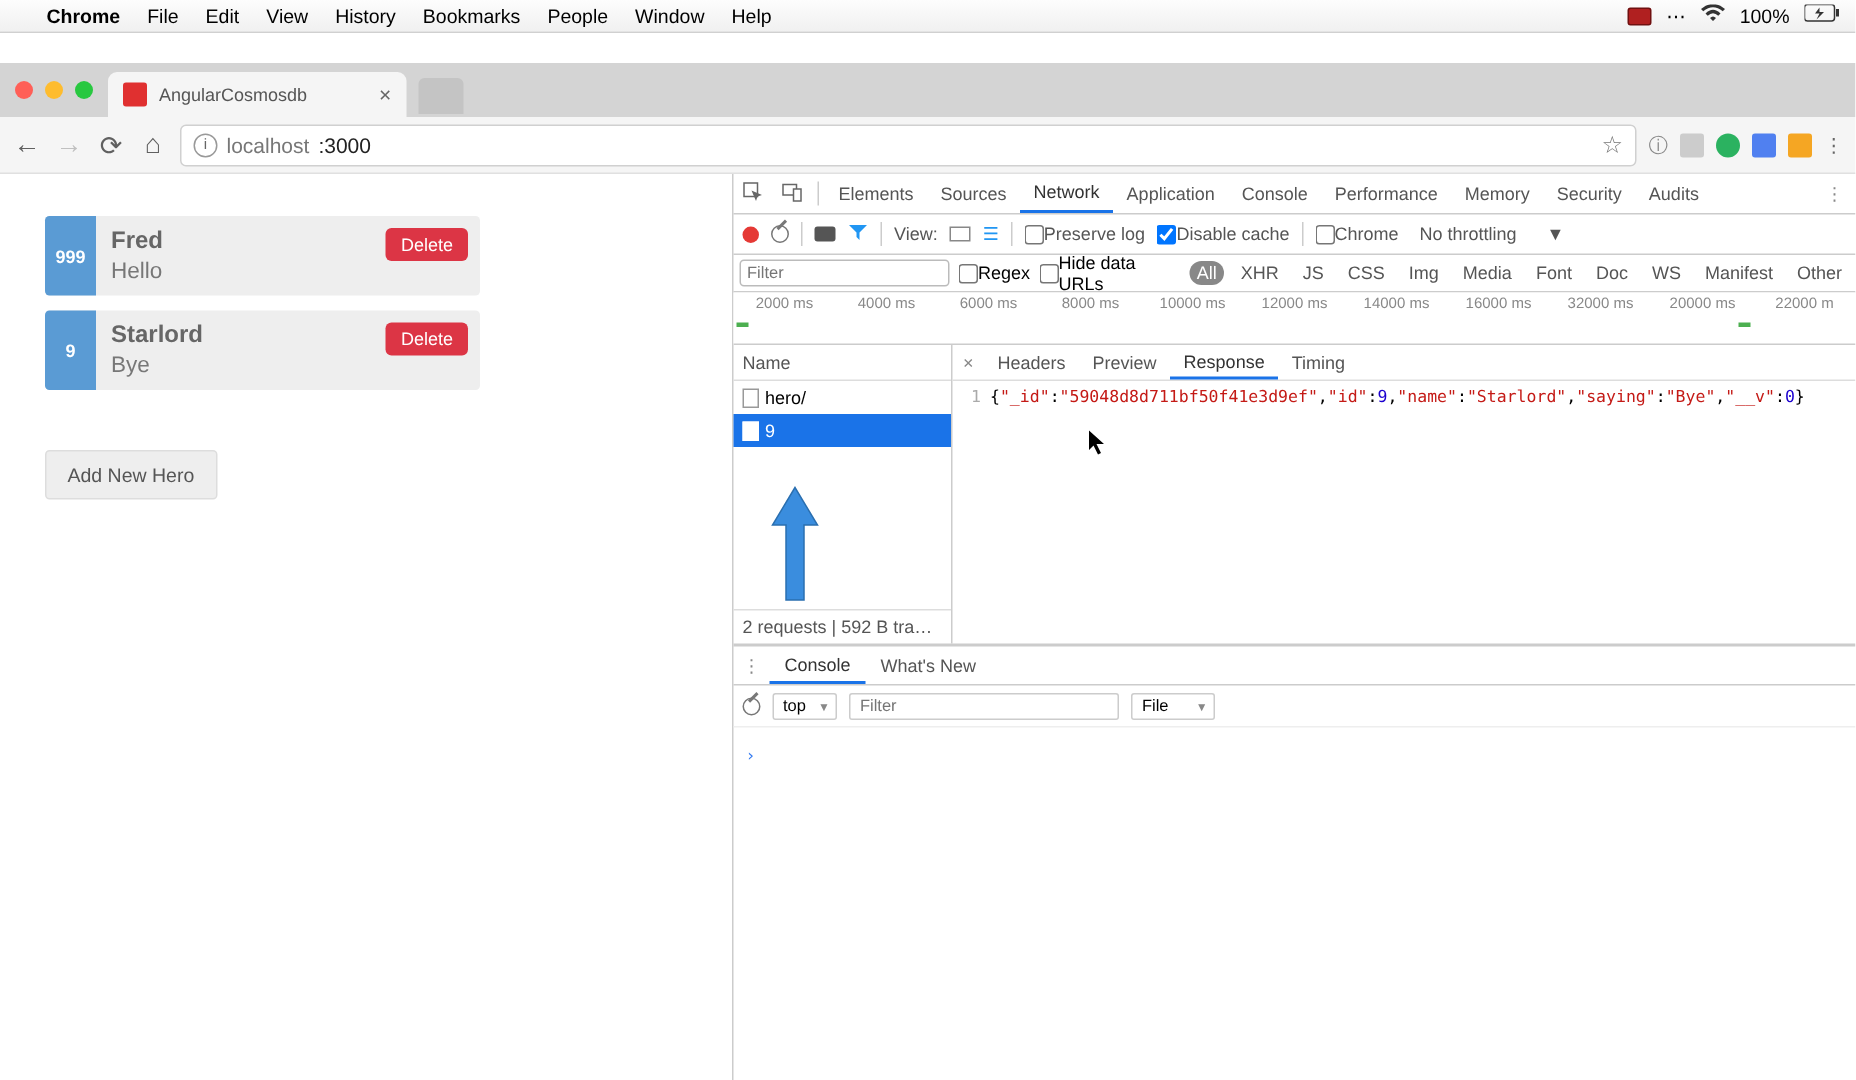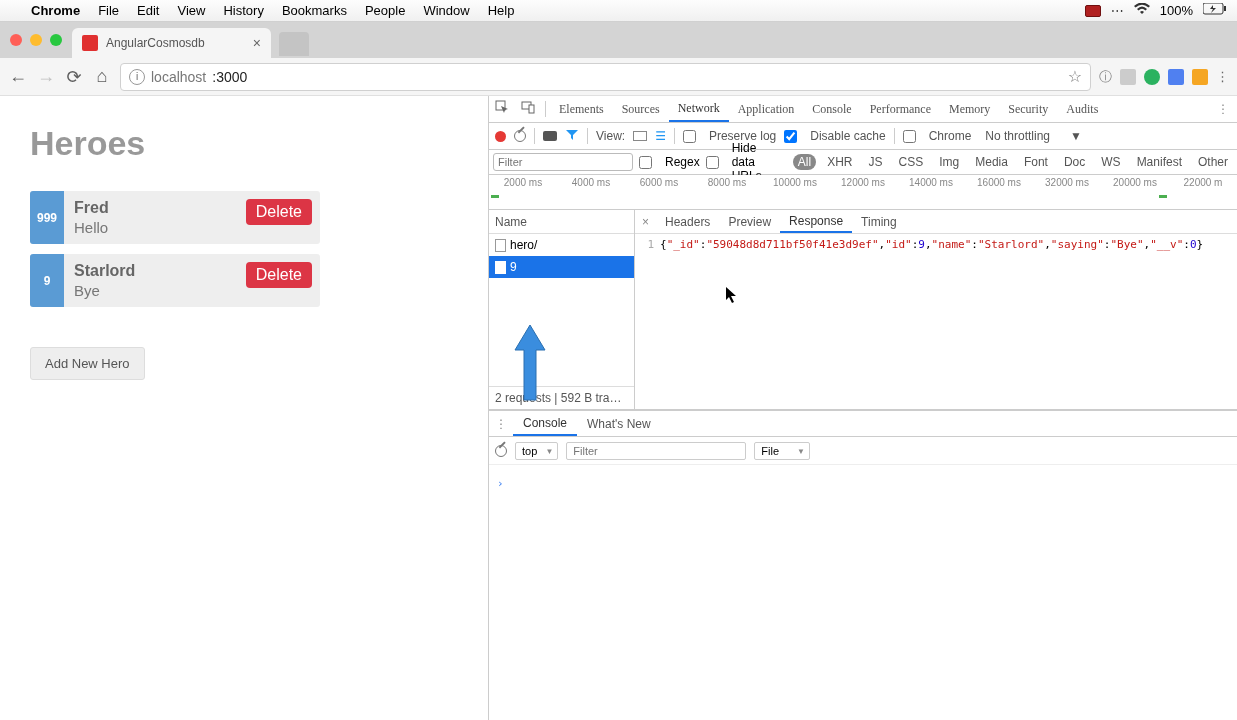--- a/index.html
+++ b/index.html
@@ -7,21 +7,21 @@
 
 
 .mac-menubar { height: 22px; background: linear-gradient(#fdfdfd,#f0f0f0); border-bottom: 1px solid #d0d0d0; display: flex; align-items: center; padding: 0 10px; font-size: 13px; }
 .mac-menubar .apple { margin-right: 12px; font-size: 14px; }
 .mac-menubar .menu-item { margin: 0 9px; cursor: default; }
 .mac-menubar .menu-item.bold { font-weight: 600; }
 .mac-menubar .right { margin-left: auto; display: flex; align-items: center; gap: 10px; }
 .mac-menubar .icon-box { width: 16px; height: 12px; background: #b02020; border: 1px solid #701010; border-radius: 2px; }
 
 
-.tab-strip { height: 36px; background: #d4d4d4; display: flex; align-items: flex-end; }
+.tab-strip { height: 36px; background: #d4d4d4; display: flex; align-items: flex-end; margin-top: 20px; }
 .window-controls { display: flex; gap: 8px; align-items: center; padding: 0 10px; height: 100%; }
 .wc { width: 12px; height: 12px; border-radius: 50%; }
 .wc.red { background: #ff5f57; } .wc.yellow { background: #febc2e; } .wc.green { background: #28c840; }
 .tab { background: #f5f5f5; height: 30px; display: flex; align-items: center; padding: 0 10px; border-top-left-radius: 6px; border-top-right-radius: 6px; font-size: 12px; color: #555; gap: 8px; }
 .tab .favicon { width: 16px; height: 16px; background: #e03030; border-radius: 2px; position: relative; }
 .tab .close { font-size: 14px; color: #666; margin-left: 40px; }
 .new-tab { width: 30px; height: 24px; background: #c4c4c4; border-top-left-radius: 4px; border-top-right-radius: 4px; margin-left: 8px; margin-bottom: 2px; }
 
 .addr-bar { height: 38px; background: #f5f5f5; display: flex; align-items: center; padding: 0 8px; gap: 8px; border-bottom: 1px solid #e0e0e0; }
 .nav-btn { color: #606060; font-size: 18px; cursor: pointer; width: 20px; text-align: center; }
@@ -41,40 +41,40 @@
 
 .content { display: flex; height: calc(720px - 22px - 36px - 38px); }
 .page { width: 488px; padding: 28px 30px; background: #fff; }
 .page h1 { font-size: 34px; font-weight: 700; color: #999; margin-bottom: 28px; }
 .hero-card { background: #eee; border-radius: 3px; padding: 0; margin-bottom: 10px; display: flex; align-items: stretch; width: 290px; }
 .hero-badge { background: #5a9bd4; color: #fff; font-size: 12px; font-weight: 600; display: flex; align-items: center; justify-content: center; width: 34px; border-radius: 3px 0 0 3px; }
 .hero-body { flex: 1; padding: 8px 10px; }
 .hero-name { font-size: 16px; font-weight: 700; color: #666; }
 .hero-say { font-size: 15px; color: #777; margin-top: 2px; }
 .hero-del { align-self: flex-start; margin: 8px 8px 0 0; }
-.btn-del { background: #dc3545; color: #fff; border: none; border-radius: 4px; padding: 4px 10px; font-size: 16px; font-weight: 500; cursor: pointer; }
+.btn-del { background: #dc3545; color: #fff; border: none; border-radius: 4px; padding: 4px 10px; font-size: 12px; font-weight: 500; cursor: pointer; }
 .btn-add { background: #eee; border: 1px solid #ddd; color: #555; padding: 8px 14px; border-radius: 3px; font-size: 13px; margin-top: 30px; cursor: pointer; }
 
 
 .devtools { flex: 1; border-left: 1px solid #ccc; display: flex; flex-direction: column; background: #fff; font-size: 12px; }
-.dt-tabs { display: flex; align-items: center; border-bottom: 1px solid #ccc; height: 27px; font-family: Liberation Serif, serif; }
+.dt-tabs { display: flex; align-items: center; border-bottom: 1px solid #ccc; height: 27px; }
 .dt-tabs .sel-icon { padding: 0 6px; color: #666; font-size: 13px; }
 .dt-tab { padding: 0 9px; height: 100%; display: flex; align-items: center; color: #555; cursor: pointer; }
 .dt-tab.active { border-bottom: 2px solid #1a73e8; color: #333; }
 .dt-tabs .more { margin-left: auto; padding: 0 8px; color: #888; }
 
 .dt-toolbar { display: flex; align-items: center; height: 27px; border-bottom: 1px solid #ccc; padding: 0 6px; gap: 8px; color: #555; }
 .rec-dot { width: 11px; height: 11px; border-radius: 50%; background: #e53935; }
 .clear-icon { width: 12px; height: 12px; border: 1.5px solid #777; border-radius: 50%; position: relative; }
 .clear-icon::after { content: ''; position: absolute; left: 2px; top: -2px; width: 8px; height: 1.5px; background: #777; transform: rotate(-45deg); transform-origin: center; }
 .cam-icon { width: 14px; height: 10px; background: #555; border-radius: 2px; }
 .filter-icon { color: #2196f3; }
 .view-label { color: #555; }
 .list-icon { width: 14px; height: 10px; border: 1px solid #888; display: inline-block; }
-.chk { display: flex; align-items: center; gap: 13px; }
+.chk { display: flex; align-items: center; gap: 0; }
 .chk input { margin: 0; }
 .throttle { margin-left: 6px; }
 
 .dt-filter-row { display: flex; align-items: center; height: 25px; border-bottom: 1px solid #ccc; padding: 0 4px; gap: 6px; }
 .filter-input { width: 140px; height: 18px; border: 1px solid #bbb; border-radius: 3px; padding: 0 4px; font-size: 11px; }
 .type-pill { padding: 1px 5px; border-radius: 8px; cursor: pointer; color: #555; }
 .type-pill.active { background: #888; color: #fff; margin-left: 12px; }
 
 .timeline { height: 35px; border-bottom: 1px solid #ccc; position: relative; background: #fff; }
 .timeline .ticks { display: flex; font-size: 10px; color: #888; padding-top: 2px; }
@@ -185,21 +185,20 @@
     <div class="ext e3"></div>
     <div class="ext e4"></div>
     <div class="ext e5"></div>
     <span style="color:#666">⋮</span>
   </div>
 </div>
 
 <div class="content">
 
   <div class="page">
-    <h1>Heroes</h1>
 
     <div class="hero-card">
       <div class="hero-badge">999</div>
       <div class="hero-body">
         <div class="hero-name">Fred</div>
         <div class="hero-say">Hello</div>
       </div>
       <div class="hero-del"><button class="btn-del">Delete</button></div>
     </div>
 

